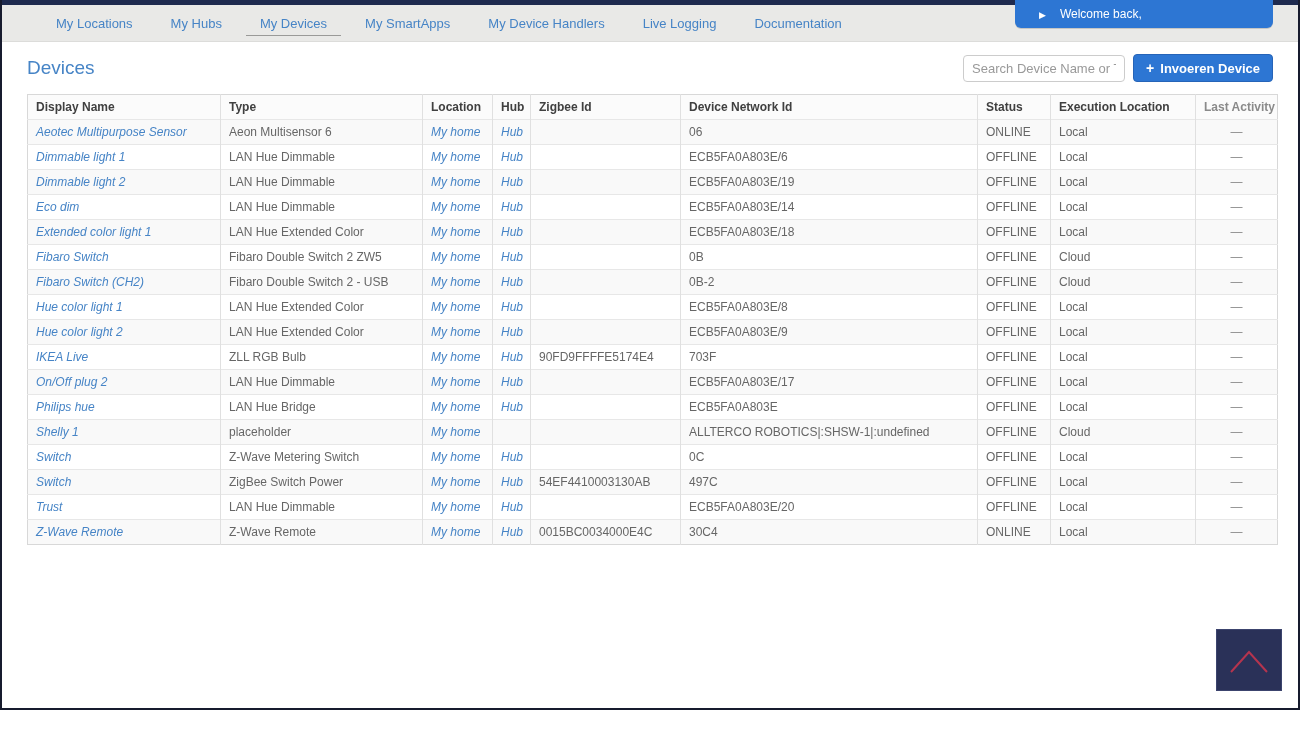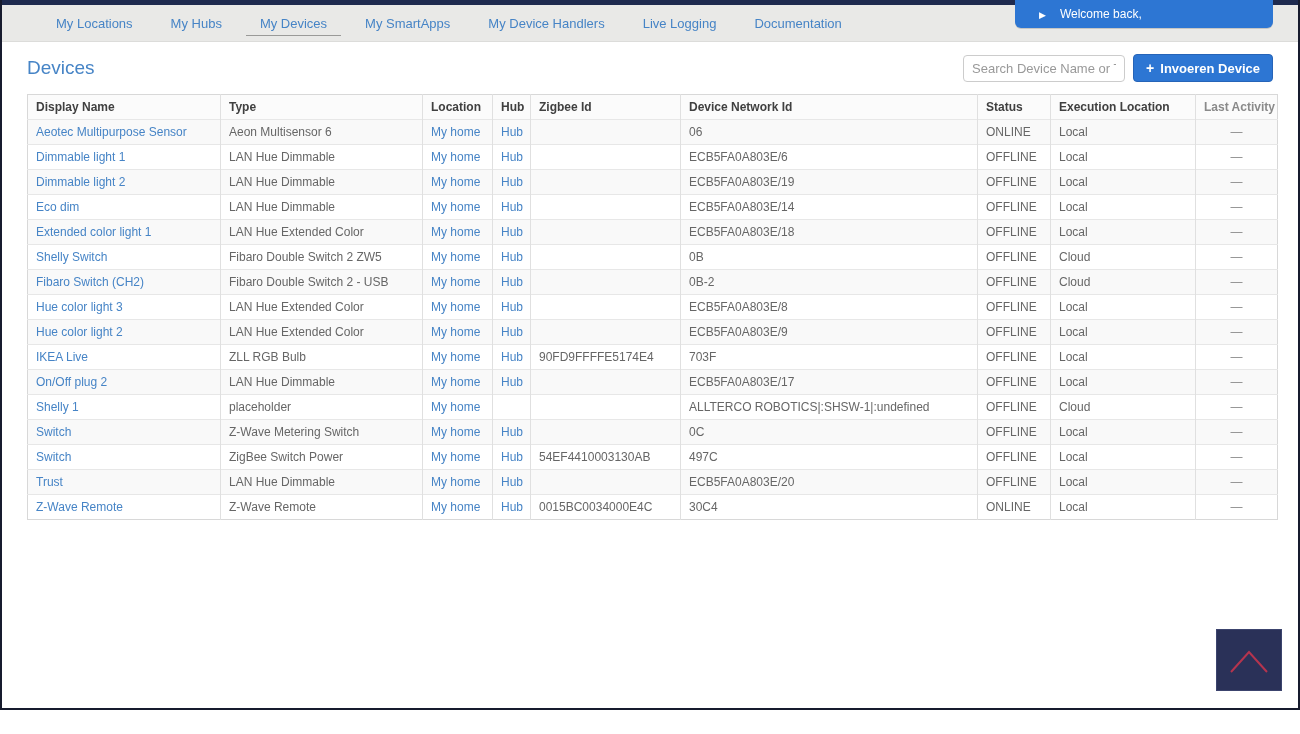--- a/index.html
+++ b/index.html
@@ -125,20 +125,21 @@
     border-top: none;
   }
   .devices-table th:first-child, .devices-table td:first-child { border-left: none; }
   .devices-table tbody tr:nth-child(odd) td { background: #f9f9f9; }
   .devices-table tbody tr:nth-child(even) td { background: #ffffff; }
   .devices-table td { color: #666666; }
   .devices-table a {
     color: var(--link-blue, #4684c6);
     text-decoration: none;
     cursor: pointer;
+    font-style: italic;
   }
   
   .devices-table th:nth-child(1), .devices-table td:nth-child(1) { width: 193px; }
   .devices-table th:nth-child(2), .devices-table td:nth-child(2) { width: 202px; }
   .devices-table th:nth-child(3), .devices-table td:nth-child(3) { width: 70px;  }
   .devices-table th:nth-child(4), .devices-table td:nth-child(4) { width: 38px;  }
   .devices-table th:nth-child(5), .devices-table td:nth-child(5) { width: 150px; }
   .devices-table th:nth-child(6), .devices-table td:nth-child(6) { width: 297px; }
   .devices-table th:nth-child(7), .devices-table td:nth-child(7) { width: 73px;  }
   .devices-table th:nth-child(8), .devices-table td:nth-child(8) { width: 145px; }
@@ -255,21 +256,21 @@
     <td><span>LAN Hue Extended Color</span></td>
     <td><a>My home</a></td>
     <td><a>Hub</a></td>
     <td><span></span></td>
     <td><span>ECB5FA0A803E/18</span></td>
     <td><span>OFFLINE</span></td>
     <td><span>Local</span></td>
     <td><span>—</span></td>
   </tr>
           <tr>
-    <td><a>Shelly Switch</a></td>
+    <td><a>Fibaro Switch</a></td>
     <td><span>Fibaro Double Switch 2 ZW5</span></td>
     <td><a>My home</a></td>
     <td><a>Hub</a></td>
     <td><span></span></td>
     <td><span>0B</span></td>
     <td><span>OFFLINE</span></td>
     <td><span>Cloud</span></td>
     <td><span>—</span></td>
   </tr>
           <tr>
@@ -277,21 +278,21 @@
     <td><span>Fibaro Double Switch 2 - USB</span></td>
     <td><a>My home</a></td>
     <td><a>Hub</a></td>
     <td><span></span></td>
     <td><span>0B-2</span></td>
     <td><span>OFFLINE</span></td>
     <td><span>Cloud</span></td>
     <td><span>—</span></td>
   </tr>
           <tr>
-    <td><a>Hue color light 3</a></td>
+    <td><a>Hue color light 1</a></td>
     <td><span>LAN Hue Extended Color</span></td>
     <td><a>My home</a></td>
     <td><a>Hub</a></td>
     <td><span></span></td>
     <td><span>ECB5FA0A803E/8</span></td>
     <td><span>OFFLINE</span></td>
     <td><span>Local</span></td>
     <td><span>—</span></td>
   </tr>
           <tr>
@@ -316,20 +317,31 @@
     <td><span>Local</span></td>
     <td><span>—</span></td>
   </tr>
           <tr>
     <td><a>On/Off plug 2</a></td>
     <td><span>LAN Hue Dimmable</span></td>
     <td><a>My home</a></td>
     <td><a>Hub</a></td>
     <td><span></span></td>
     <td><span>ECB5FA0A803E/17</span></td>
+    <td><span>OFFLINE</span></td>
+    <td><span>Local</span></td>
+    <td><span>—</span></td>
+  </tr>
+          <tr>
+    <td><a>Philips hue</a></td>
+    <td><span>LAN Hue Bridge</span></td>
+    <td><a>My home</a></td>
+    <td><a>Hub</a></td>
+    <td><span></span></td>
+    <td><span>ECB5FA0A803E</span></td>
     <td><span>OFFLINE</span></td>
     <td><span>Local</span></td>
     <td><span>—</span></td>
   </tr>
           <tr>
     <td><a>Shelly 1</a></td>
     <td><span>placeholder</span></td>
     <td><a>My home</a></td>
     <td><a></a></td>
     <td><span></span></td>

